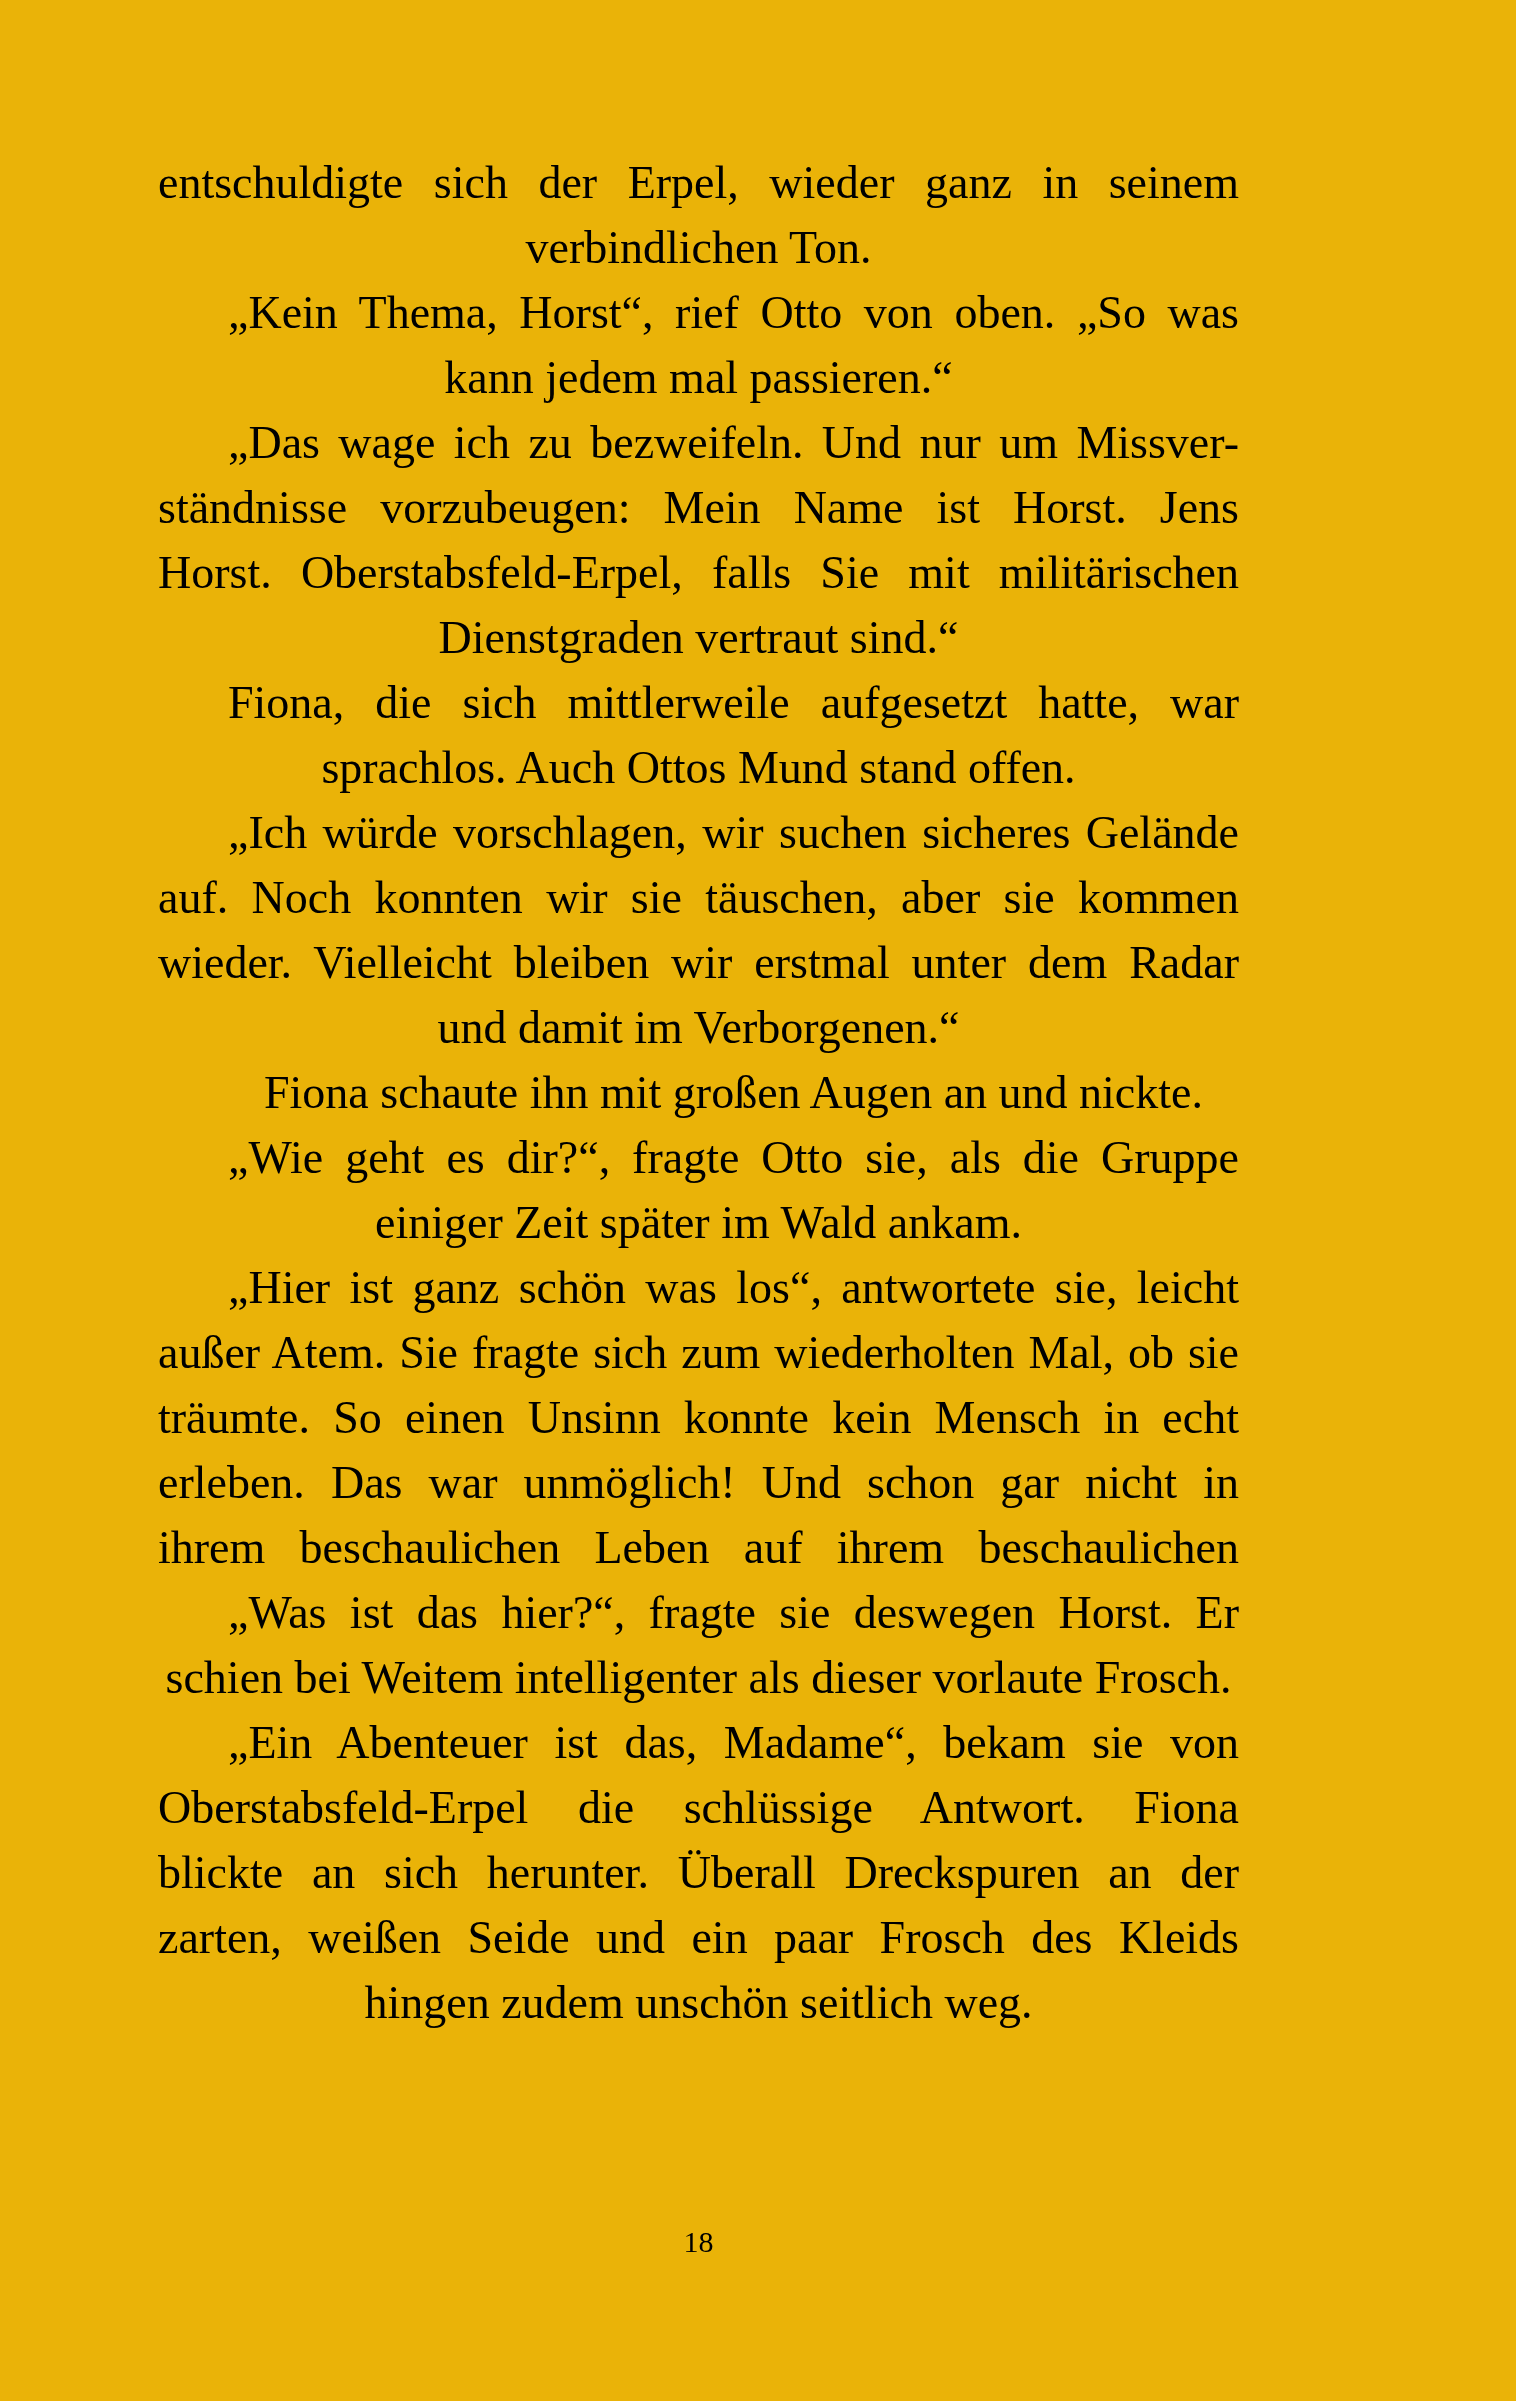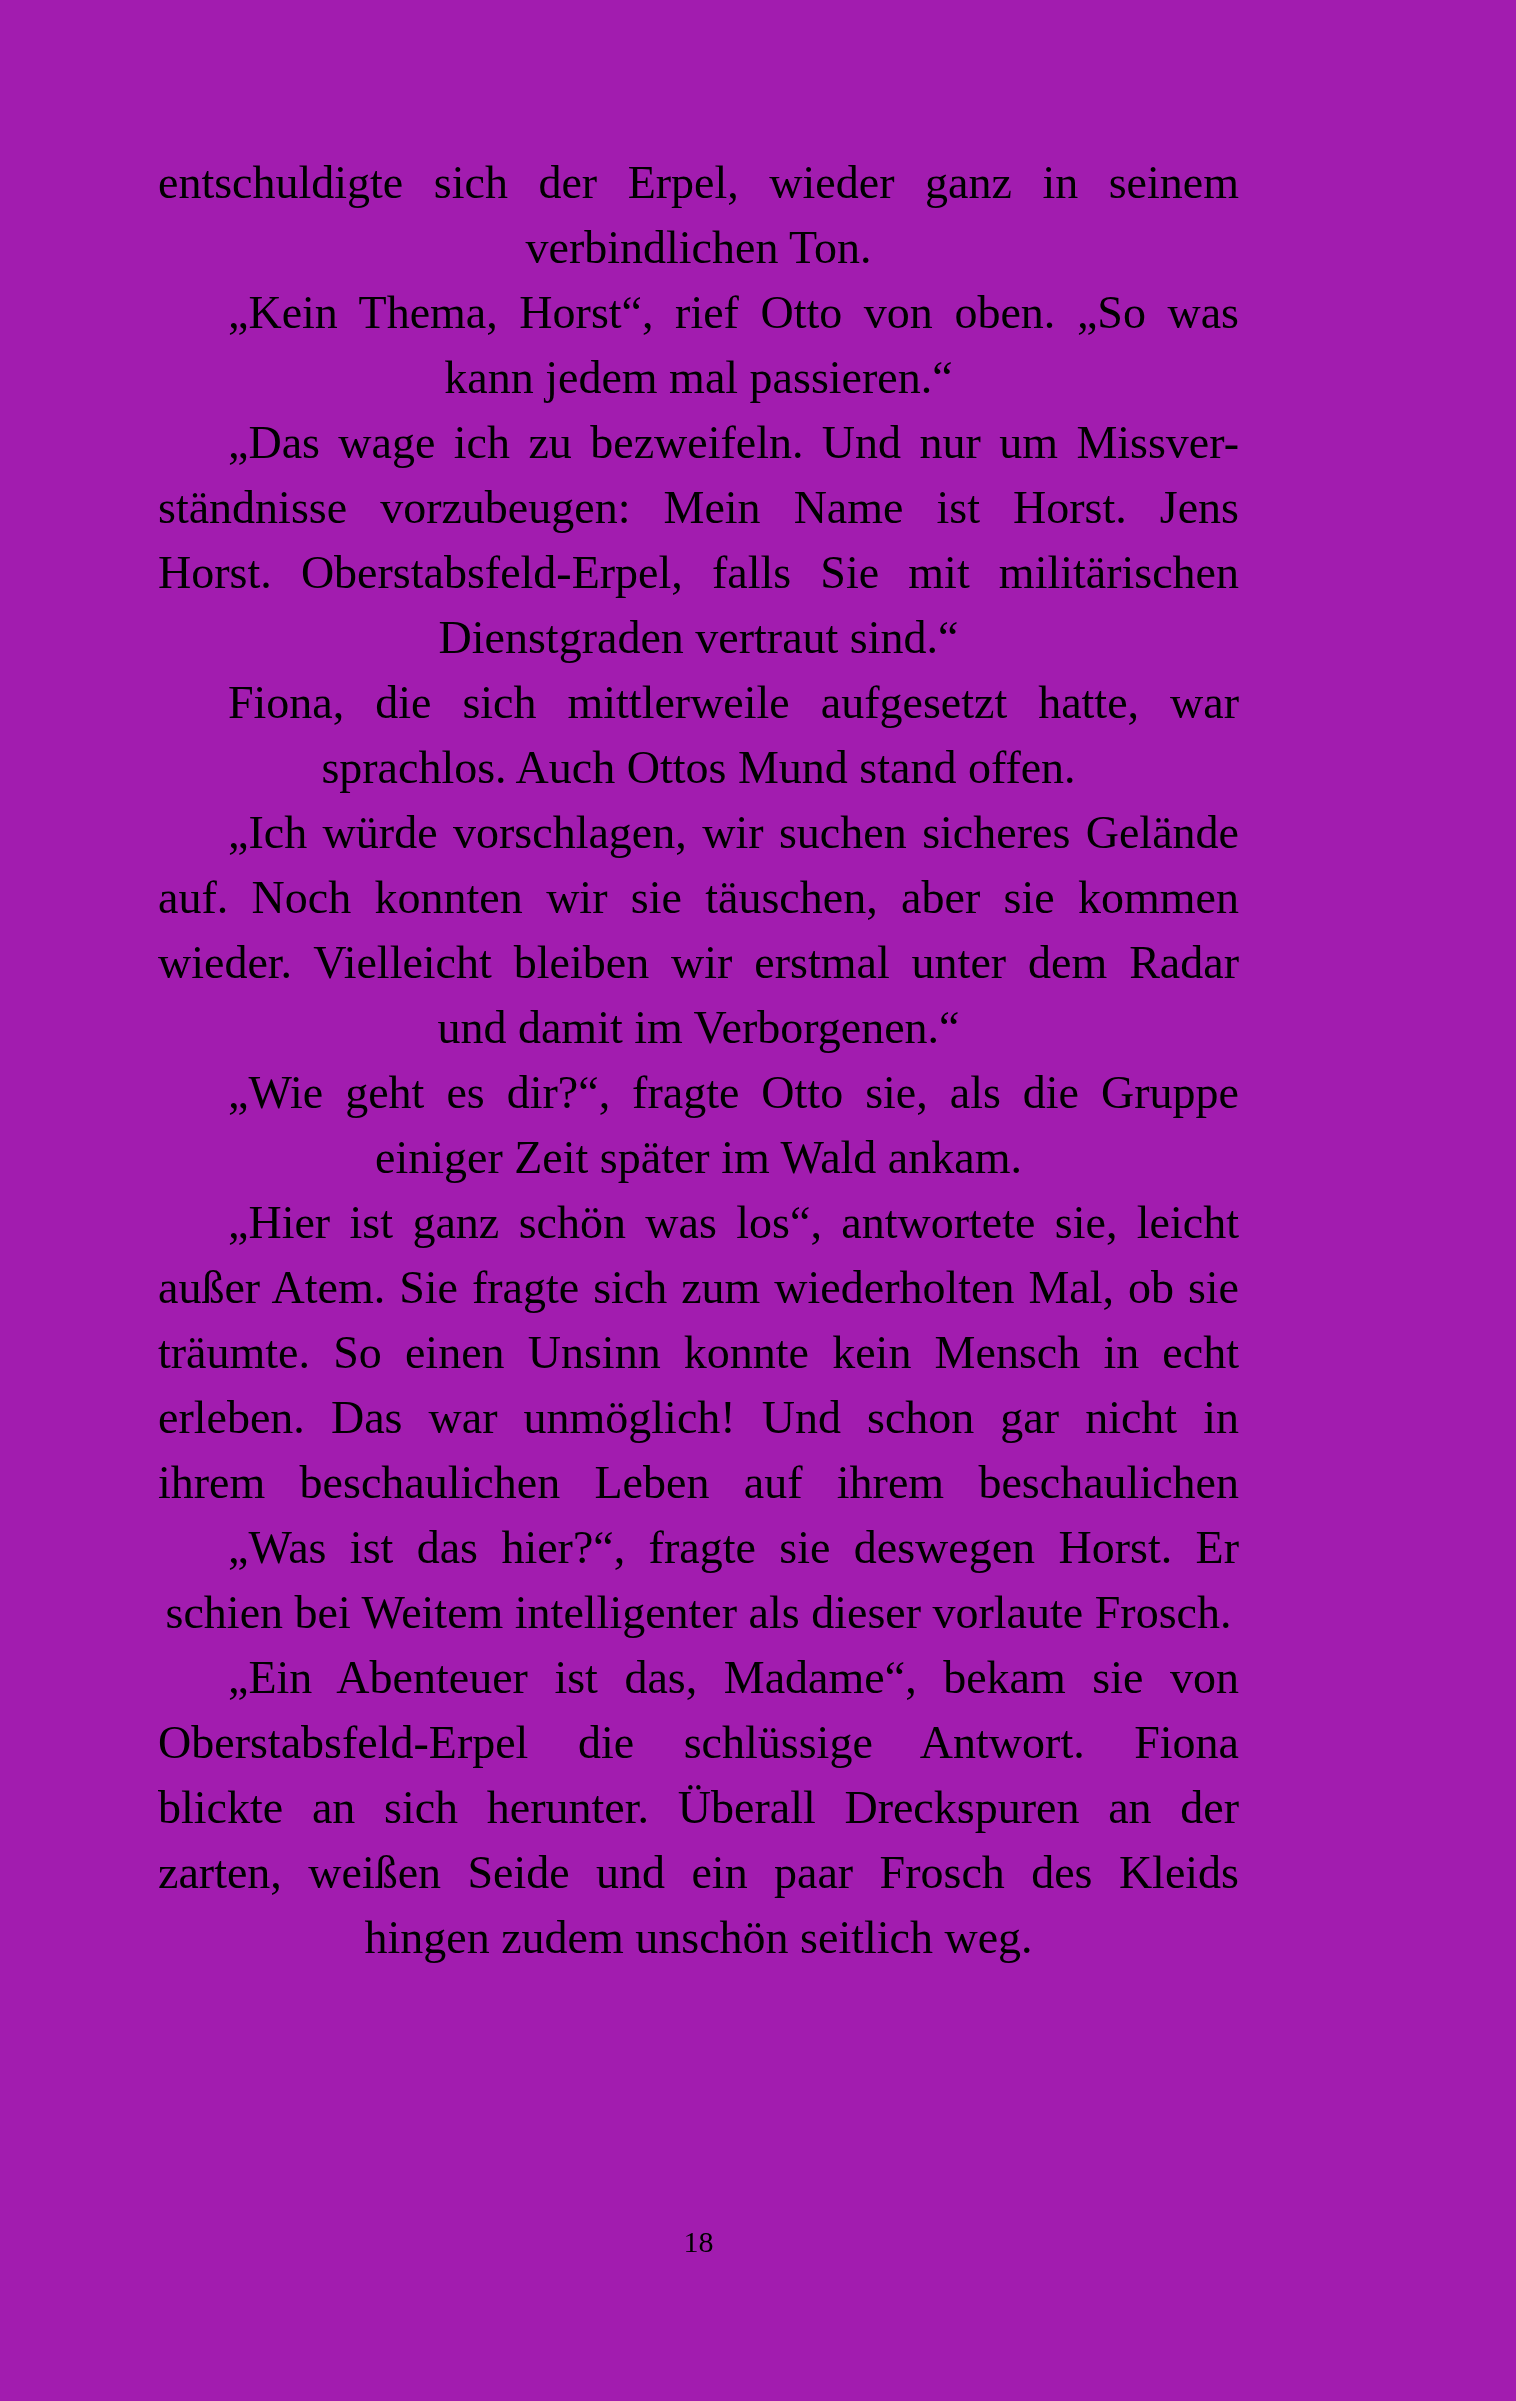--- a/index.html
+++ b/index.html
@@ -44,21 +44,21 @@
     width: 1081px;
     font-size: 30px;
     line-height: 42px;
     text-align: center;
     color: #000000;
   }
 </style>
 </head>
 <body>
 
-<div class="page" style="background: #a21caf; color: rgb(0, 0, 0);">
+<div class="page" style="background: #eab308; color: rgb(0, 0, 0);">
   <div class="text-block">
       <div class="para">
         <div class="line j">entschuldigte sich der Erpel, wieder ganz in seinem</div>
         <div class="line">verbindlichen Ton.</div>
       </div>
       <div class="para">
         <div class="line j ind">„Kein Thema, Horst“, rief Otto von oben. „So was</div>
         <div class="line">kann jedem mal passieren.“</div>
       </div>
       <div class="para">
@@ -69,20 +69,23 @@
       </div>
       <div class="para">
         <div class="line j ind">Fiona, die sich mittlerweile aufgesetzt hatte, war</div>
         <div class="line">sprachlos. Auch Ottos Mund stand offen.</div>
       </div>
       <div class="para">
         <div class="line j ind">„Ich würde vorschlagen, wir suchen sicheres Gelände</div>
         <div class="line j">auf. Noch konnten wir sie täuschen, aber sie kommen</div>
         <div class="line j">wieder. Vielleicht bleiben wir erstmal unter dem Radar</div>
         <div class="line">und damit im Verborgenen.“</div>
+      </div>
+      <div class="para">
+        <div class="line ind">Fiona schaute ihn mit großen Augen an und nickte.</div>
       </div>
       <div class="para">
         <div class="line j ind">„Wie geht es dir?“, fragte Otto sie, als die Gruppe</div>
         <div class="line">einiger Zeit später im Wald ankam.</div>
       </div>
       <div class="para">
         <div class="line j ind">„Hier ist ganz schön was los“, antwortete sie, leicht</div>
         <div class="line j">außer Atem. Sie fragte sich zum wiederholten Mal, ob sie</div>
         <div class="line j">träumte. So einen Unsinn konnte kein Mensch in echt</div>
         <div class="line j">erleben. Das war unmöglich! Und schon gar nicht in</div>

